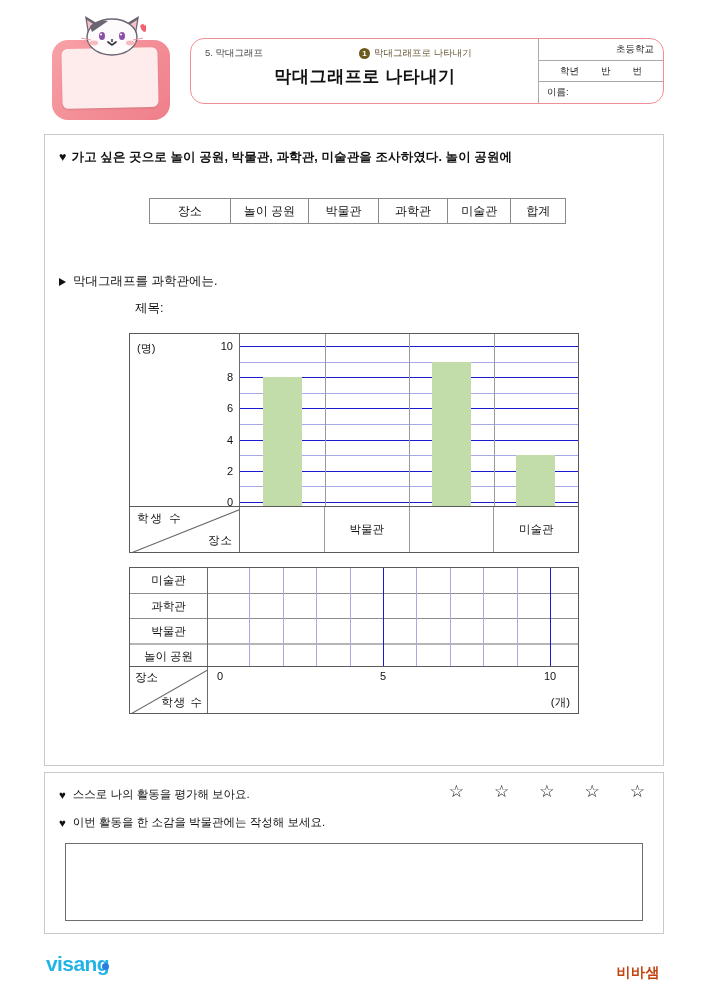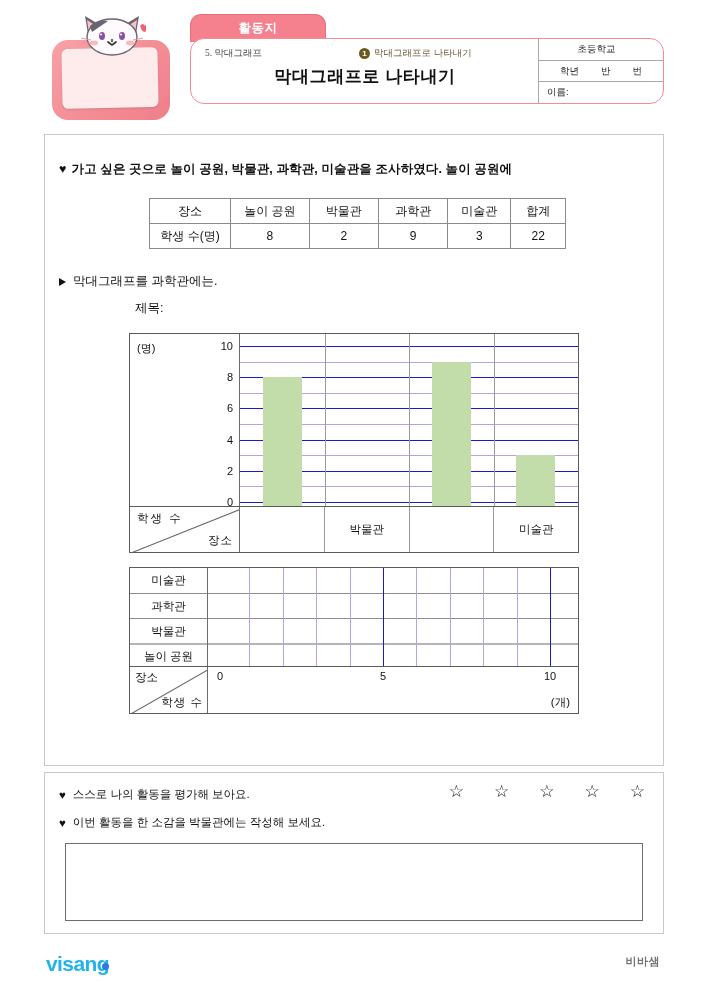--- a/index.html
+++ b/index.html
@@ -37,51 +37,51 @@
     border:1.6px solid #ef6d7e;border-bottom:none;
     display:flex;align-items:center;justify-content:center;
   }
   .tab span{font-size:12.5px;font-weight:bold;color:#ffffff;letter-spacing:.5px;}
 
   .hdrbox{
     position:absolute;left:146px;top:24px;width:472px;height:64px;
     border:1.8px solid #f08e97;border-radius:14px;background:#fff;
   }
   .hdr-left{position:absolute;left:0;top:0;right:124px;bottom:0;}
-  .hdr-unit{position:absolute;left:14px;top:8px;font-size:9.5px;color:#4a4a4a;font-family:Liberation Serif, serif;}
+  .hdr-unit{position:absolute;left:14px;top:8px;font-size:9.5px;color:#4a4a4a;}
   .hdr-sub{
     position:absolute;left:168px;top:8px;font-size:9.5px;color:#6b5b3a;
     display:flex;align-items:center;gap:4px;white-space:nowrap;
   }
   .numdot{
     width:11px;height:11px;border-radius:50%;background:#6b5a1e;color:#fff;
     font-size:8px;font-weight:bold;display:inline-flex;align-items:center;
     justify-content:center;line-height:1;
   }
   .hdr-title{
     position:absolute;left:0;right:0;top:26px;text-align:center;
     font-size:17px;font-weight:bold;color:#111;letter-spacing:.6px;
   }
   .hdr-right{
     position:absolute;right:0;top:0;width:124px;height:100%;
     border-left:1.3px solid #a9a9a9;display:flex;flex-direction:column;
   }
   .hr-row{flex:1;display:flex;align-items:center;position:relative;}
   .hr-row + .hr-row{border-top:1.1px solid #a9a9a9;}
-  .hr-school{justify-content:center;padding-right:9px;font-size:9.5px;}
+  .hr-school{justify-content:flex-end;padding-right:9px;font-size:9.5px;}
   .hr-gbn{justify-content:space-around;font-size:9.5px;padding:0 10px;}
   .hr-name{padding-left:8px;font-size:9.5px;}
 
   
   .panel{
     position:absolute;left:44px;top:134px;width:618px;height:630px;
     border:1px solid #c9c9c9;background:#fff;
   }
 
-  .prob{position:absolute;left:14px;top:12px;right:14px;margin-top:12px;}
+  .prob{position:absolute;left:14px;top:12px;right:14px;}
   .prob-line{
     font-size:12.5px;font-weight:bold;line-height:1.75;color:#111;
     letter-spacing:.1px;
   }
   .prob-line .hsym{color:#111;margin-right:5px;}
   .prob-line.l2{padding-left:16px;}
 
   
   .dtable{
     position:absolute;left:104px;top:63px;width:417px;
@@ -211,22 +211,22 @@
   .visang{
     position:absolute;left:46px;top:4px;font-size:21px;font-weight:bold;
     color:#22b4e8;letter-spacing:-.6px;
   }
   .visang .dot{
     display:inline-block;width:7px;height:7px;border-radius:50%;
     background:#2b7de0;margin-left:-7px;vertical-align:top;
     position:relative;top:11px;
   }
   .bibasam{
-    position:absolute;right:46px;top:6px;font-size:11px;font-weight:bold;
-    color:#737373;letter-spacing:.5px;
+    position:absolute;right:46px;top:16px;font-size:14px;font-weight:bold;
+    color:#c2410c;letter-spacing:.5px;
   }
 </style>
 </head>
 <body>
 
 <div class="page">
 
   <div class="header">
 
     <div class="mascot-block">
@@ -245,23 +245,20 @@
         <ellipse cx="16" cy="31" rx="4" ry="2.4" fill="#f7adb4" opacity=".85"></ellipse>
         <ellipse cx="52" cy="31" rx="4" ry="2.4" fill="#f7adb4" opacity=".85"></ellipse>
         <path d="M30 30 L34 33 L38 30" stroke="#3a3340" stroke-width="1.7" fill="none" stroke-linecap="round"></path>
         <path d="M34 30 L34 27" stroke="#3a3340" stroke-width="1.5"></path>
         <path d="M3 26 L13 28 M3 31 L13 31" stroke="#f08e97" stroke-width=".9"></path>
         <path d="M65 26 L55 28 M65 31 L55 31" stroke="#f08e97" stroke-width=".9"></path>
         <path d="M62 14 q3-4 5 0 q2-4 4 1 q-2 4-5 5 q-3-2-4-6Z" fill="#f2616f"></path>
       </svg>
     </div>
 
-    <div class="tab">
-      <span>활동지</span>
-    </div>
 
     <div class="hdrbox">
       <div class="hdr-left">
         <div class="hdr-unit">5. 막대그래프</div>
         <div class="hdr-sub">
           <span class="numdot">1</span>
           <span>막대그래프로 나타내기</span>
         </div>
         <div class="hdr-title">막대그래프로 나타내기</div>
       </div>
@@ -291,28 +288,20 @@
 
     <table class="dtable">
       <tbody>
           <tr>
         <td class="c0">장소</td>
         <td class="c1">놀이 공원</td>
         <td class="c2">박물관</td>
         <td class="c3">과학관</td>
         <td class="c4">미술관</td>
         <td class="c5">합계</td>
-      </tr>
-      <tr>
-        <td class="c0">학생 수(명)</td>
-        <td class="c1">8</td>
-        <td class="c2">2</td>
-        <td class="c3">9</td>
-        <td class="c4">3</td>
-        <td class="c5">22</td>
       </tr>
     </tbody>
       </table>
 
     <div class="instr">
       <span class="tri"></span>
       <span>막대그래프를 과학관에는.</span>
     </div>
     <div class="jemok">제목:</div>
 

